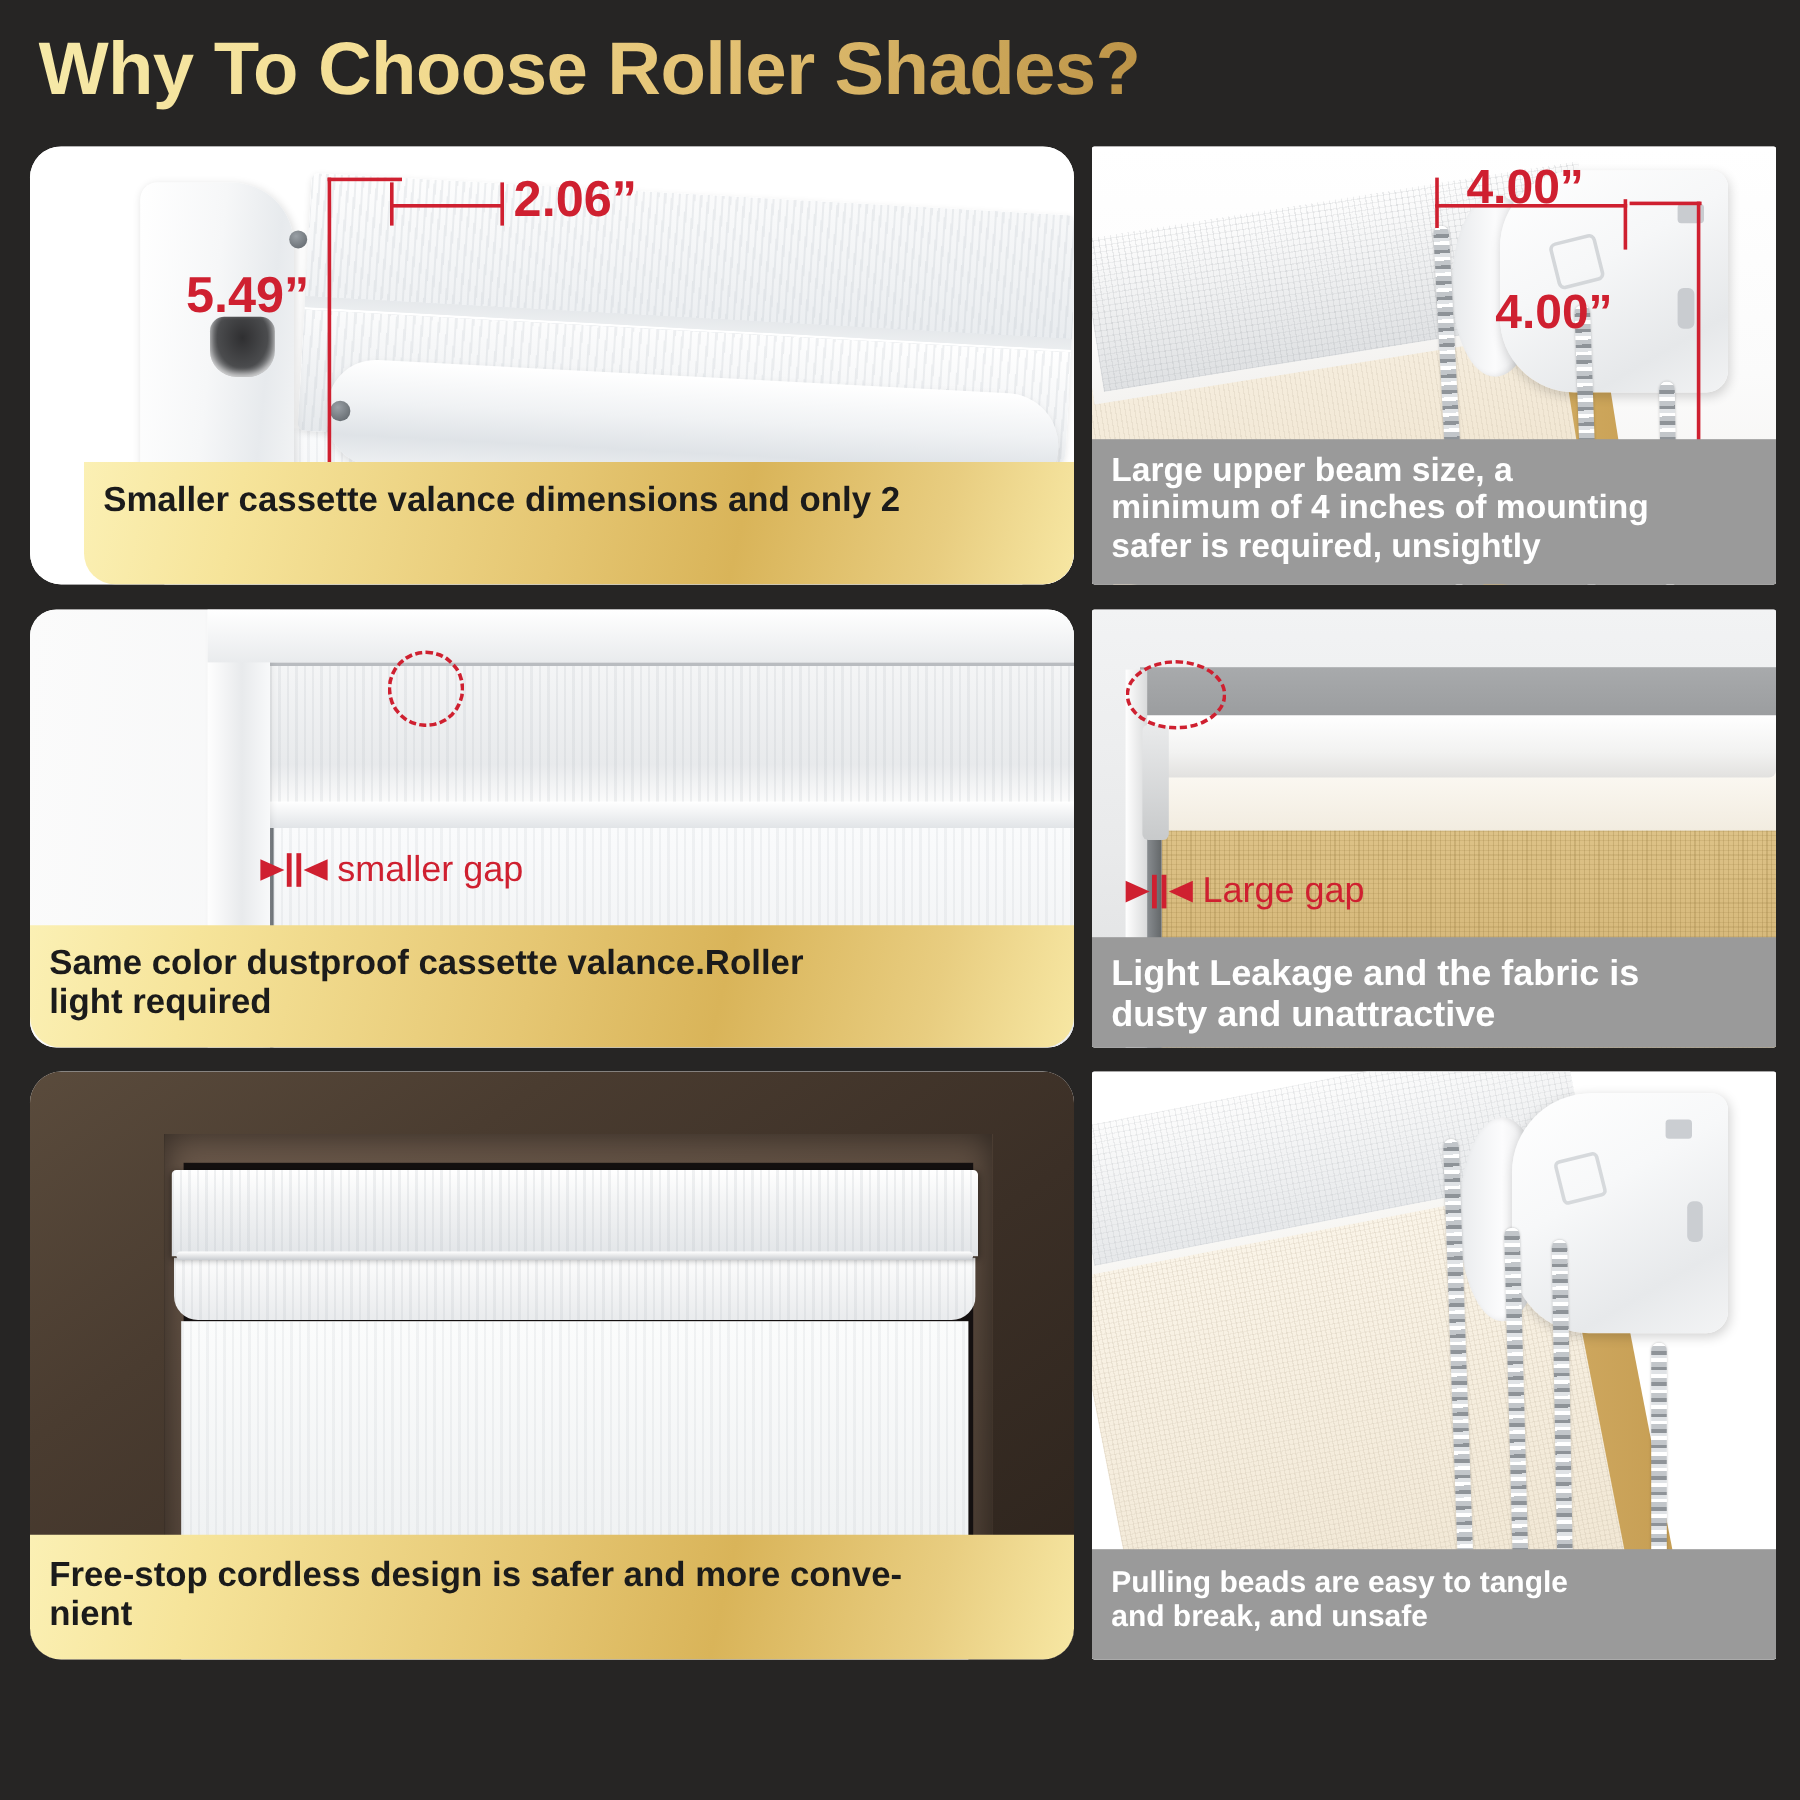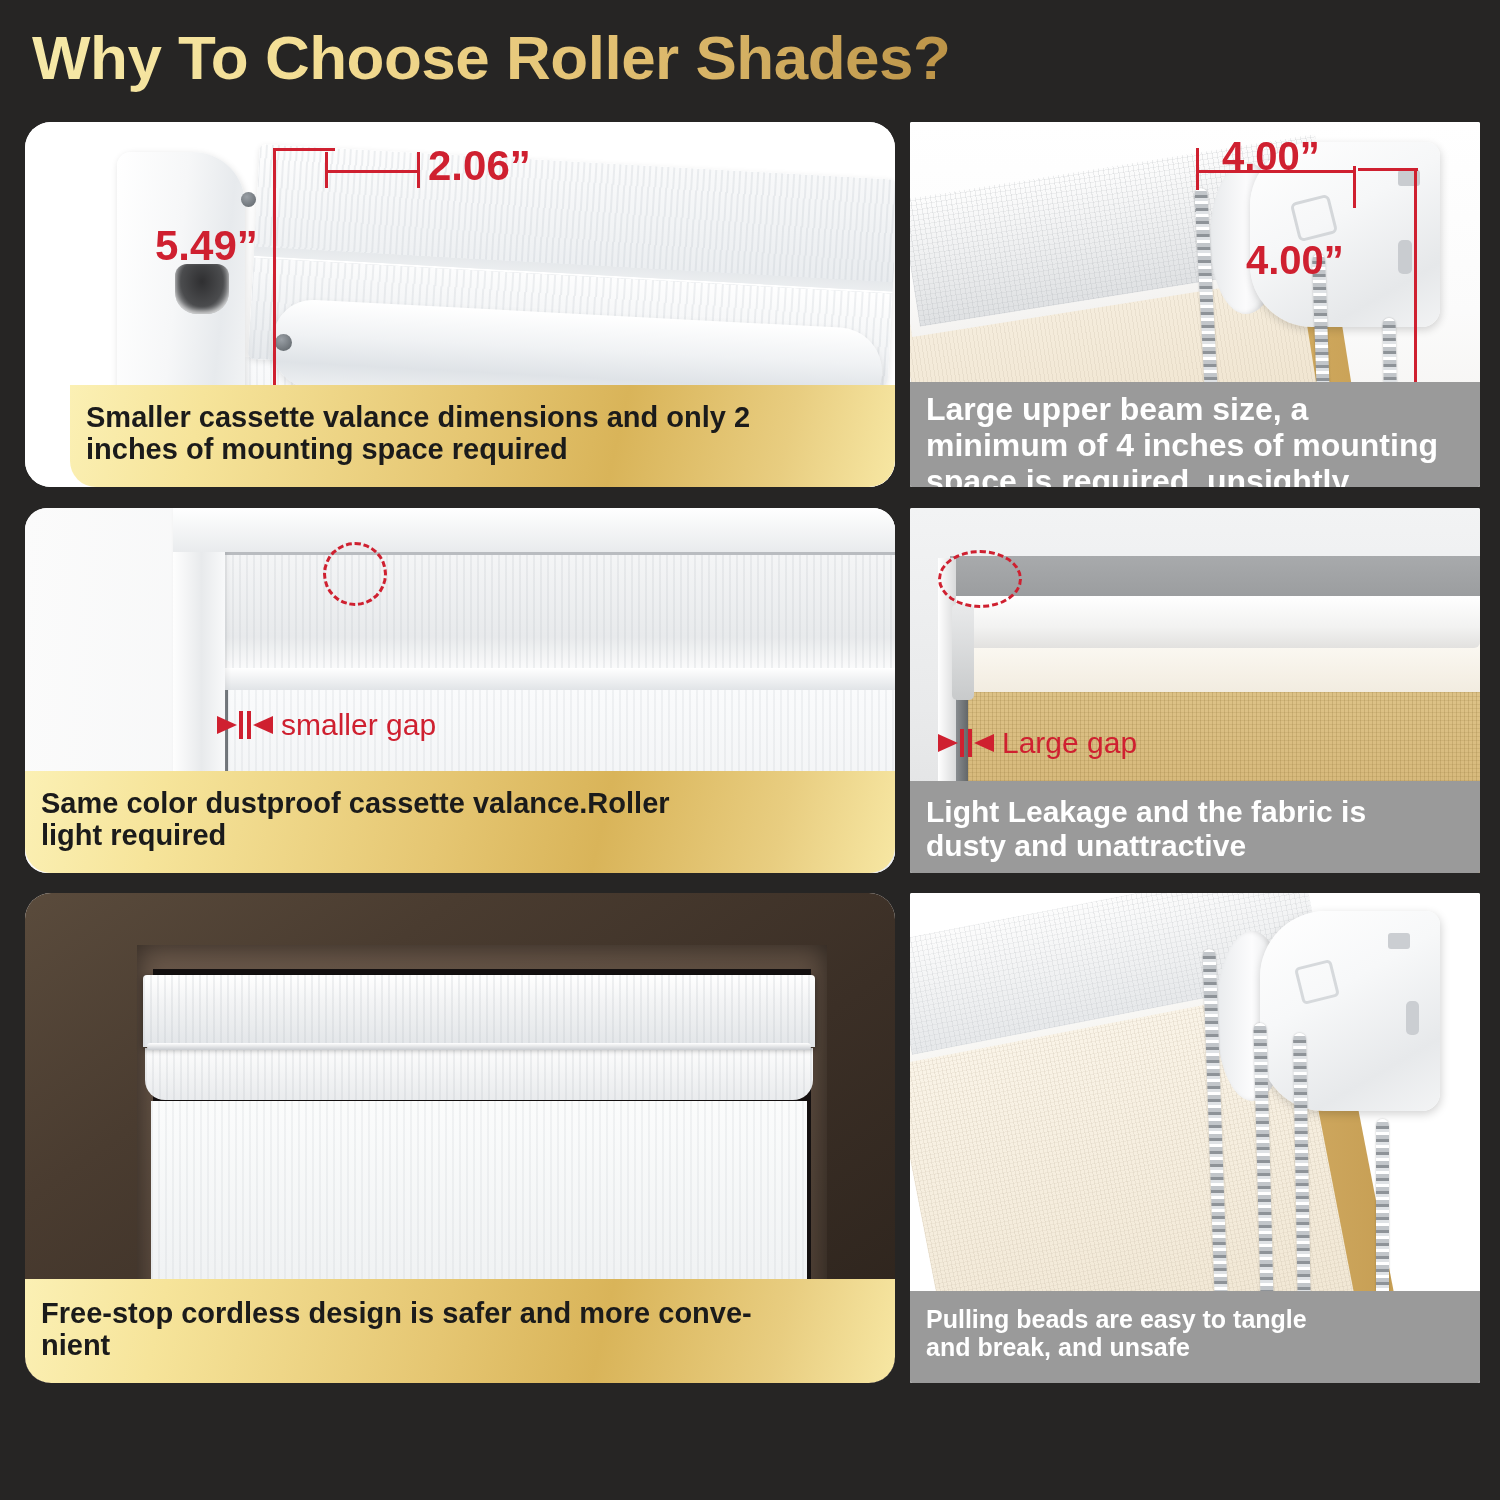--- a/index.html
+++ b/index.html
@@ -54,21 +54,21 @@
     color:#ffffff;
   }
   .cap-l1 { display:block; }
   .cap-l2 { display:block; }
   .cap-l3 { display:block; }
 
   
   #panel-1 { left:25px;  top:122px; width:870px;  height:365px; }
   #panel-2 { left:910px; top:122px; width:570px;  height:365px; }
   #panel-1 .caption { height:102px; font-size:29px; padding-top:16px;margin-left:45px; }
-  #panel-2 .caption { height:105px; font-size:32px; padding-top:10px; }
+  #panel-2 .caption { height:121px; font-size:28px; padding-top:10px; }
 
   
   #panel-3 { left:25px;  top:508px; width:870px;  height:365px;border-radius:22px; }
   #panel-4 { left:910px; top:508px; width:570px;  height:365px; }
   #panel-3 .caption { height:102px; font-size:29px; padding-top:16px; }
   #panel-4 .caption { height:92px;  font-size:30px; padding-top:14px; }
 
   
   #panel-5 { left:25px;  top:893px; width:870px;  height:490px; }
   #panel-6 { left:910px; top:893px; width:570px;  height:490px; }
@@ -394,21 +394,20 @@
       <div class="dim-label" id="p1-dim-top-label">2.06”</div>
 
       <div class="dim-line dim-v" id="p1-dim-left-line"></div>
       <div class="dim-tick" id="p1-dim-left-tickT"></div>
       <div class="dim-tick" id="p1-dim-left-tickB"></div>
       <div class="dim-label" id="p1-dim-left-label">5.49”</div>
     </div>
 
     <div class="caption good">
       <span class="cap-l1">Smaller cassette valance dimensions and only 2</span>
-      <span class="cap-l2">inches of mounting space required</span>
     </div>
   </div>
 
   <div class="panel bad" id="panel-2">
     <div class="panel-media">
       <div class="p2-bg"></div>
       <div class="p2-fabric-tan"></div>
       <div class="p2-fabric-c"></div>
       <div class="p2-fabric-w"></div>
       <div class="p2-beamfab"></div>
@@ -429,21 +428,21 @@
       <div class="dim-label" style="left:312px; top:12px; font-size:40px;">4.00”</div>
 
       <div class="dim-line dim-v" style="left:504px; top:46px; height:250px; width:3px;"></div>
       <div class="dim-tick" style="left:448px; top:46px; width:60px; height:3px;"></div>
       <div class="dim-label" style="left:336px; top:116px; font-size:40px;">4.00”</div>
     </div>
 
     <div class="caption bad">
       <span class="cap-l1">Large upper beam size, a</span>
       <span class="cap-l2">minimum of 4 inches of mounting</span>
-      <span class="cap-l3">space is required, unsightly</span>
+      <span class="cap-l3">safer is required, unsightly</span>
     </div>
   </div>
 
   <div class="panel good" id="panel-3">
     <div class="panel-media">
       <div class="p3-wall"></div>
       <div class="p3-shade"></div>
       <div class="p3-gap"></div>
       <div class="p3-valance"></div>
       <div class="p3-lip"></div>

